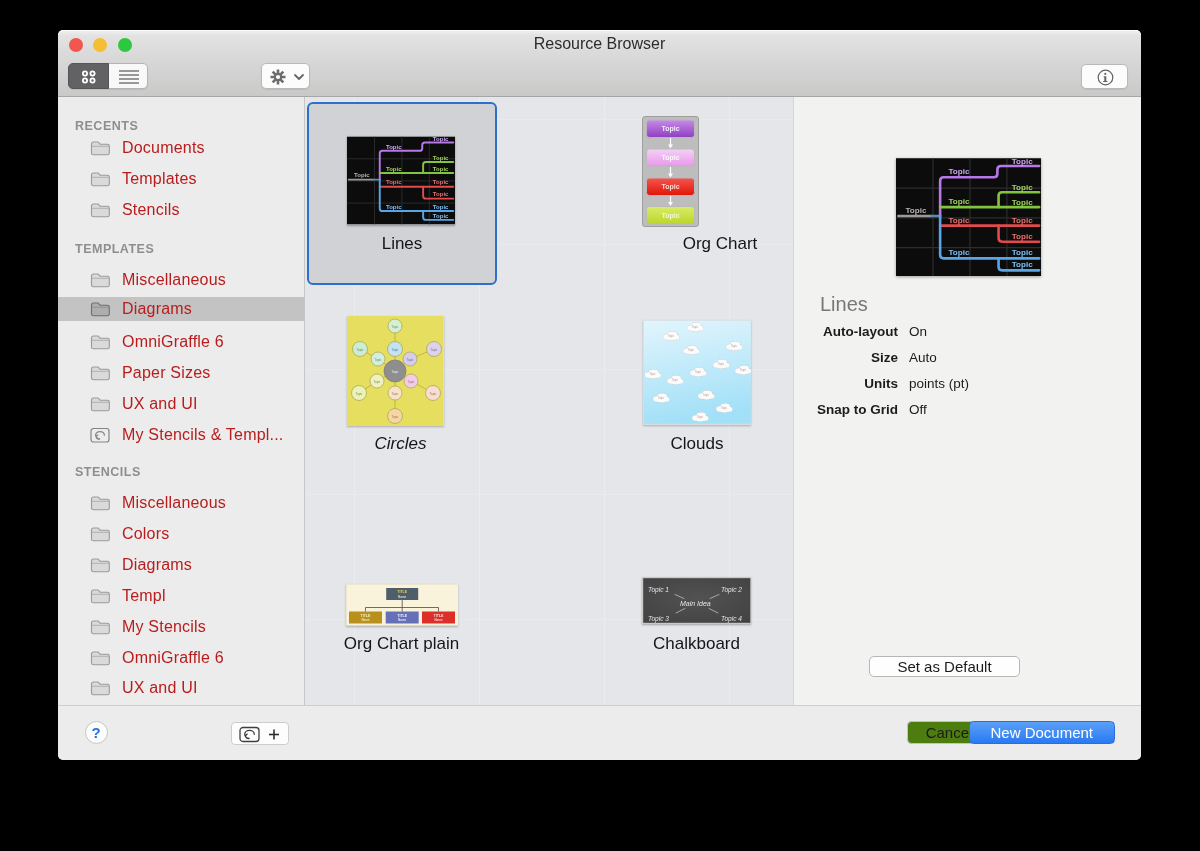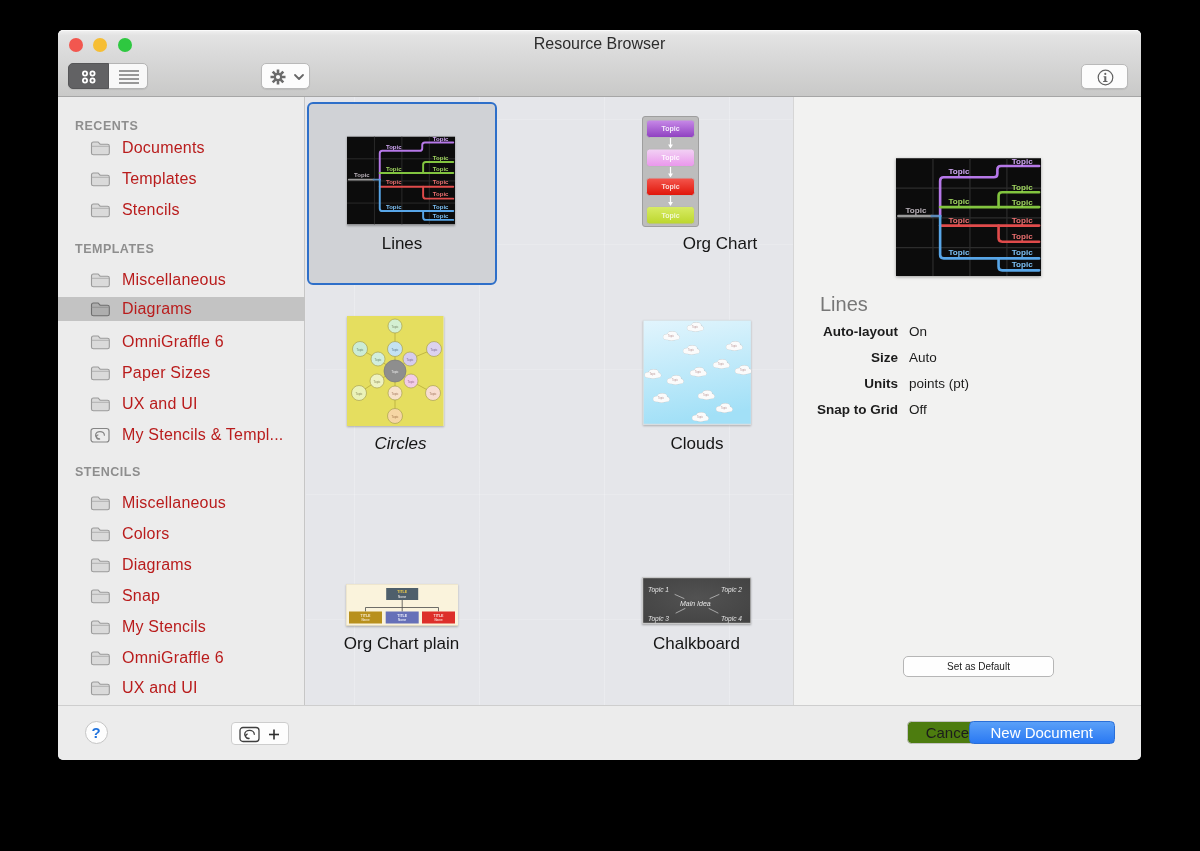--- a/index.html
+++ b/index.html
@@ -26,21 +26,21 @@
   .grid{position:absolute;left:0;top:0;width:487px;height:608px;
     background-image:repeating-linear-gradient(90deg,rgba(250,250,252,.28) 0 1px,transparent 1px 125px),repeating-linear-gradient(180deg,rgba(250,250,252,.2) 0 1px,transparent 1px 125px);
     background-position:48px 22px;}
   .selcell{position:absolute;left:1px;top:4.5px;width:189.5px;height:183.5px;border:2px solid #2e6fc9;border-radius:6px;background:#d0d2d6;}
   .celllabel{position:absolute;transform:translate(-50%,-50%);font-size:17px;color:#151515;white-space:nowrap;}
   
   .rpanel{left:735px;top:67px;width:348px;height:608px;background:#f2f2f1;border-left:1px solid #d6d6d6;}
   .prop{position:absolute;font-size:13.5px;color:#1c1c1c;white-space:nowrap;transform:translateY(-50%);}
   .plabel{right:243px;text-align:right;font-weight:bold;}
   .pval{}
-  .setdef{position:absolute;left:845px;top:625.5px;width:151px;height:21px;background:#fefefe;border:1px solid #b6b6b6;border-radius:5px;font-size:10px;color:#1a1a1a;text-align:center;line-height:20px;}
+  .setdef{position:absolute;left:811px;top:625.5px;width:151px;height:21px;background:#fefefe;border:1px solid #b6b6b6;border-radius:5px;font-size:15px;color:#1a1a1a;text-align:center;line-height:20px;}
   
   .bbar{left:0;top:675px;width:1083px;height:55px;background:#ececec;border-top:1px solid #cecece;border-radius:0 0 5px 5px;}
   .btn{position:absolute;border-radius:4.5px;font-size:15px;text-align:center;}
   .cancel{left:849px;top:690.5px;width:84px;height:23.5px;background:#4d7c0f;border:1px solid #c3c3c3;color:#1c1c1c;line-height:22px;}
   .newdoc{left:910.5px;top:690.5px;width:146.5px;height:23.5px;background:linear-gradient(#5aa0f8,#2a79f3);border:1px solid #2a6fd8;color:#fff;line-height:22px;}
   .help{left:26.5px;top:691px;width:23px;height:23px;border-radius:50%;background:#fdfdfd;border:1px solid #c5c5c5;color:#1f72dd;font-size:15px;font-weight:bold;text-align:center;line-height:21px;}
   .stencilbtn{left:173px;top:691.5px;width:57.5px;height:23px;background:#fdfdfd;border:1px solid #cdcdcd;border-radius:4px;}
 </style>
 </head>
 <body>
@@ -184,21 +184,21 @@
   <div class="srow" style="top:534.5px;">
       <svg width="20" height="17" viewBox="0 0 20 17">
         <use href="#folder"></use>
       </svg>
       <span class="txt">Diagrams</span>
     </div>
   <div class="srow" style="top:565.5px;">
       <svg width="20" height="17" viewBox="0 0 20 17">
         <use href="#folder"></use>
       </svg>
-      <span class="txt">Snap</span>
+      <span class="txt">Templ</span>
     </div>
   <div class="srow" style="top:596.5px;">
       <svg width="20" height="17" viewBox="0 0 20 17">
         <use href="#folder"></use>
       </svg>
       <span class="txt">My Stencils</span>
     </div>
   <div class="srow" style="top:627.5px;">
       <svg width="20" height="17" viewBox="0 0 20 17">
         <use href="#folder"></use>

